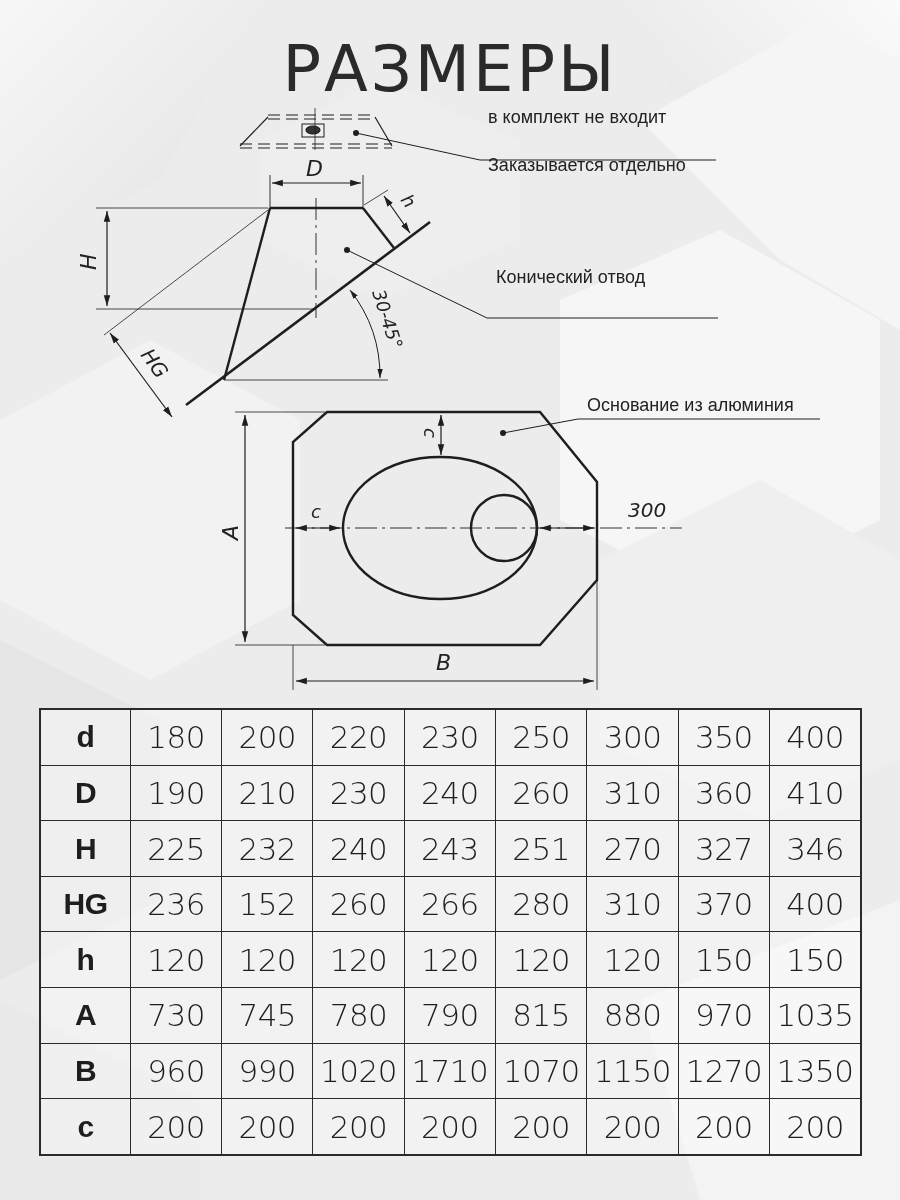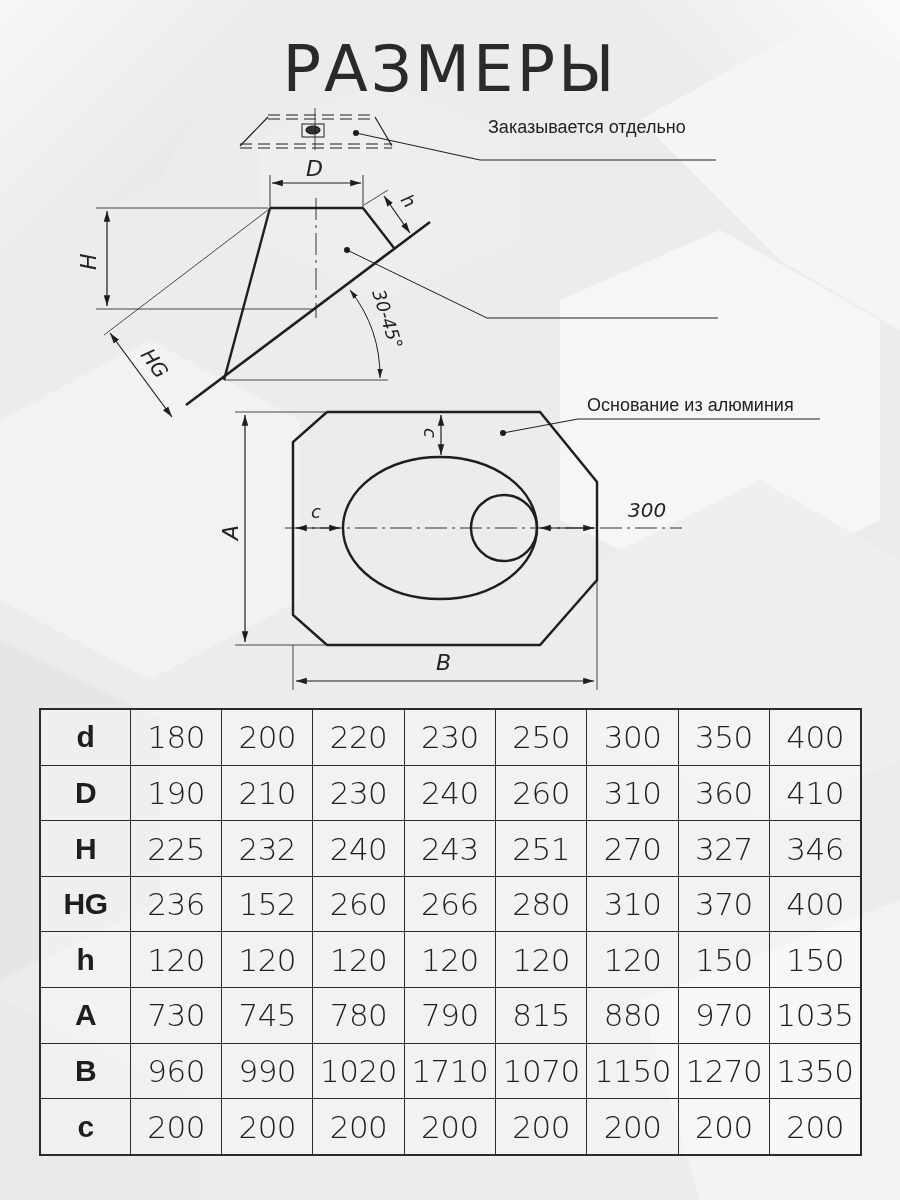--- a/index.html
+++ b/index.html
@@ -149,23 +149,25 @@
   <text x="311" y="518" font-size="18">c</text>
 
   <line x1="540" y1="528" x2="594" y2="528" stroke="#1e1e1e" stroke-width="1.2" marker-start="url(#arr)" marker-end="url(#arr)"></line>
   <text x="628" y="517" font-size="20">300</text>
 
   <circle cx="503" cy="433" r="3" fill="#1e1e1e"></circle>
   <polyline points="503,433 578,419 820,419" fill="none" stroke="#1e1e1e" stroke-width="1"></polyline>
 </svg>
 
 <div class="callout" style="left:488px; top:102px;">
-  <div style="margin-top:10px;">Заказывается отдельно</div>
+  <div>в комплект не входит</div>
+  <div style="margin-top:18px;">Заказывается отдельно</div>
 </div>
 <div class="callout" style="left:496px; top:262px;">
+  <div>Конический отвод</div>
 </div>
 <div class="callout" style="left:587px; top:390px;text-align:center;">
   <div>Основание из алюминия</div>
 </div>
 
 <table class="dims">
   <tbody id="dims-body">
       <tr>
         <td class="hdr">d</td>
         <td class="val">180</td>

